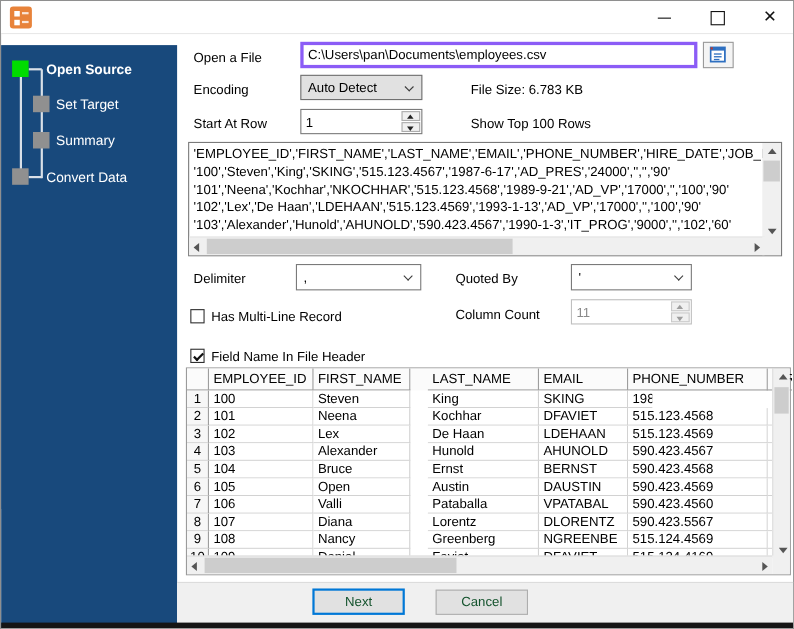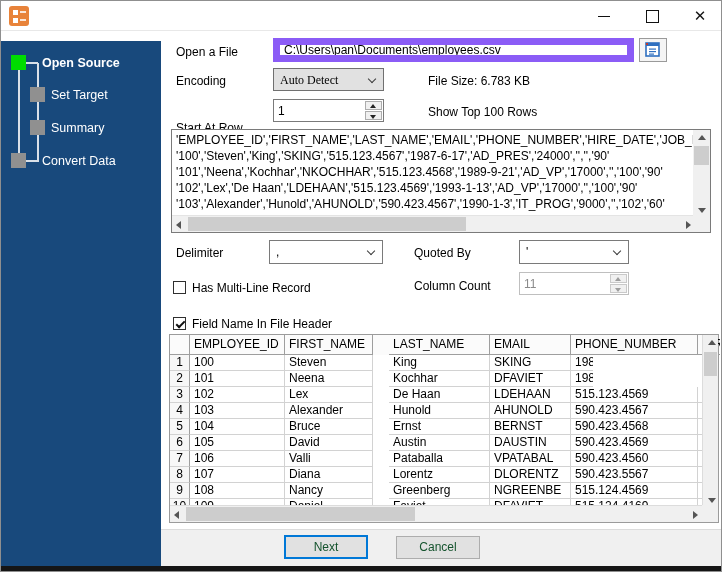--- a/index.html
+++ b/index.html
@@ -21,21 +21,21 @@
   .winbtn.min::after { content:''; position:absolute; left:11px; top:15px; width:12px; height:1px; background:#111; }
   .winbtn.max::after { content:''; position:absolute; left:11px; top:9px; width:11px; height:11px; border:1px solid #111; }
   
   .sidebar { position:absolute; left:0; top:40px; width:160px; height:537px; background:var(--sidebar-bg,#18497C); }
   .conn { position:absolute; background:#d9e0e8; }
   .sq { position:absolute; width:15px; height:15px; background:var(--step-gray,#909090); }
   .sq.active { background:var(--step-green,#00DC00); }
   .step-label { position:absolute; color:#fff; font-size:12.5px; line-height:15px; white-space:nowrap; }
   .step-label.active { font-weight:bold; }
   .lbl { position:absolute; font-size:12px; color:#000; white-space:nowrap; }
-  .textbox { position:absolute; border:7px solid #8b5cf6; background:#fff; font-family:"Liberation Sans",sans-serif; font-size:12px; padding:0 4px; color:#000; }
+  .textbox { position:absolute; border:3px solid #8b5cf6; background:#fff; font-family:"Liberation Sans",sans-serif; font-size:12px; padding:0 4px; color:#000; }
   input.textbox { outline:none; }
   .btn-browse { position:absolute; left:638px; top:37px; width:28px; height:24px; background:#f4f4f4; border:1px solid #9a9a9a; }
   .btn-browse svg { position:absolute; left:5px; top:3px; }
   .combo { position:absolute; background:#fff; border:1px solid #7a7a7a; }
   .combo.gray { background:#e1e1e1; border-color:#707070; }
   .combo .val { position:absolute; left:6px; top:4px; font-size:12px; white-space:nowrap; }
   .chev { position:absolute; right:8px; top:7px; width:6px; height:6px; border-right:1px solid #3b3b3b; border-bottom:1px solid #3b3b3b; transform:rotate(45deg); }
   .spin { position:absolute; background:#fff; border:1px solid #7a7a7a; }
   .spin input { position:absolute; left:0; top:0; width:calc(100% - 20px); height:100%; border:none; outline:none; font-family:"Liberation Sans",sans-serif; font-size:12px; padding:0 4px; background:transparent; color:#000; }
   .spin .btns { position:absolute; right:1px; top:1px; bottom:1px; width:17px; display:flex; flex-direction:column; gap:1px; }
@@ -136,27 +136,27 @@
       <rect x="1" y="1" width="13" height="13" fill="#ffffff" stroke="#2e6fc0" stroke-width="1.6"></rect>
       <rect x="1" y="1" width="13" height="3" fill="#2e6fc0"></rect>
       <rect x="1" y="1" width="2" height="2" fill="#c0392b"></rect>
       <rect x="4" y="6.5" width="7" height="1.2" fill="#2e6fc0"></rect>
       <rect x="4" y="9" width="7" height="1.2" fill="#2e6fc0"></rect>
       <rect x="4" y="11.5" width="5" height="1.2" fill="#2e6fc0"></rect>
     </svg>
   </div>
 
   <div class="lbl" style="left:175px;top:73px;">Encoding</div>
-  <div class="combo gray" style="left:272px;top:67px;width:111px;height:23px;font-family:Liberation Serif, serif;">
+  <div class="combo gray" style="left:272px;top:67px;width:111px;height:23px;">
     <span class="val">Auto Detect</span>
     <span class="chev"></span>
   </div>
   <div class="lbl" style="left:427px;top:73px;">File Size: 6.783 KB</div>
 
-  <div class="lbl" style="left:175px;top:120px;">Start At Row</div>
+  <div class="lbl" style="left:175px;top:104px;">Start At Row</div>
   <div class="spin" style="left:272px;top:98px;width:111px;height:23px;">
     <input value="1" style="">
     <div class="btns">
       <div class="sbtn up"></div>
       <div class="sbtn down"></div>
     </div>
   </div>
   <div class="lbl" style="left:427px;top:104px;">Show Top 100 Rows</div>
 
   <div class="preview">
@@ -224,20 +224,21 @@
         <div class="cell c2 w-c2">King</div>
         <div class="cell c3 w-c3">SKING</div>
         <div class="cell c5 w-c5">1987</div>
       </div>
         <div class="grid-row">
         <div class="cell rn w-rn">2</div>
         <div class="cell c0 w-c0">101</div>
         <div class="cell c1 w-c1">Neena</div>
         <div class="cell c2 w-c2">Kochhar</div>
         <div class="cell c3 w-c3">DFAVIET</div>
+        <div class="cell c4 w-c4">515.123.4568</div>
         <div class="cell c5 w-c5">1989</div>
       </div>
         <div class="grid-row">
         <div class="cell rn w-rn">3</div>
         <div class="cell c0 w-c0">102</div>
         <div class="cell c1 w-c1">Lex</div>
         <div class="cell c2 w-c2">De Haan</div>
         <div class="cell c3 w-c3">LDEHAAN</div>
         <div class="cell c4 w-c4">515.123.4569</div>
         <div class="cell c5 w-c5">1993</div>
@@ -256,21 +257,21 @@
         <div class="cell c0 w-c0">104</div>
         <div class="cell c1 w-c1">Bruce</div>
         <div class="cell c2 w-c2">Ernst</div>
         <div class="cell c3 w-c3">BERNST</div>
         <div class="cell c4 w-c4">590.423.4568</div>
         <div class="cell c5 w-c5">1991</div>
       </div>
         <div class="grid-row">
         <div class="cell rn w-rn">6</div>
         <div class="cell c0 w-c0">105</div>
-        <div class="cell c1 w-c1">David</div>
+        <div class="cell c1 w-c1">Open</div>
         <div class="cell c2 w-c2">Austin</div>
         <div class="cell c3 w-c3">DAUSTIN</div>
         <div class="cell c4 w-c4">590.423.4569</div>
         <div class="cell c5 w-c5">1997</div>
       </div>
         <div class="grid-row">
         <div class="cell rn w-rn">7</div>
         <div class="cell c0 w-c0">106</div>
         <div class="cell c1 w-c1">Valli</div>
         <div class="cell c2 w-c2">Pataballa</div>

